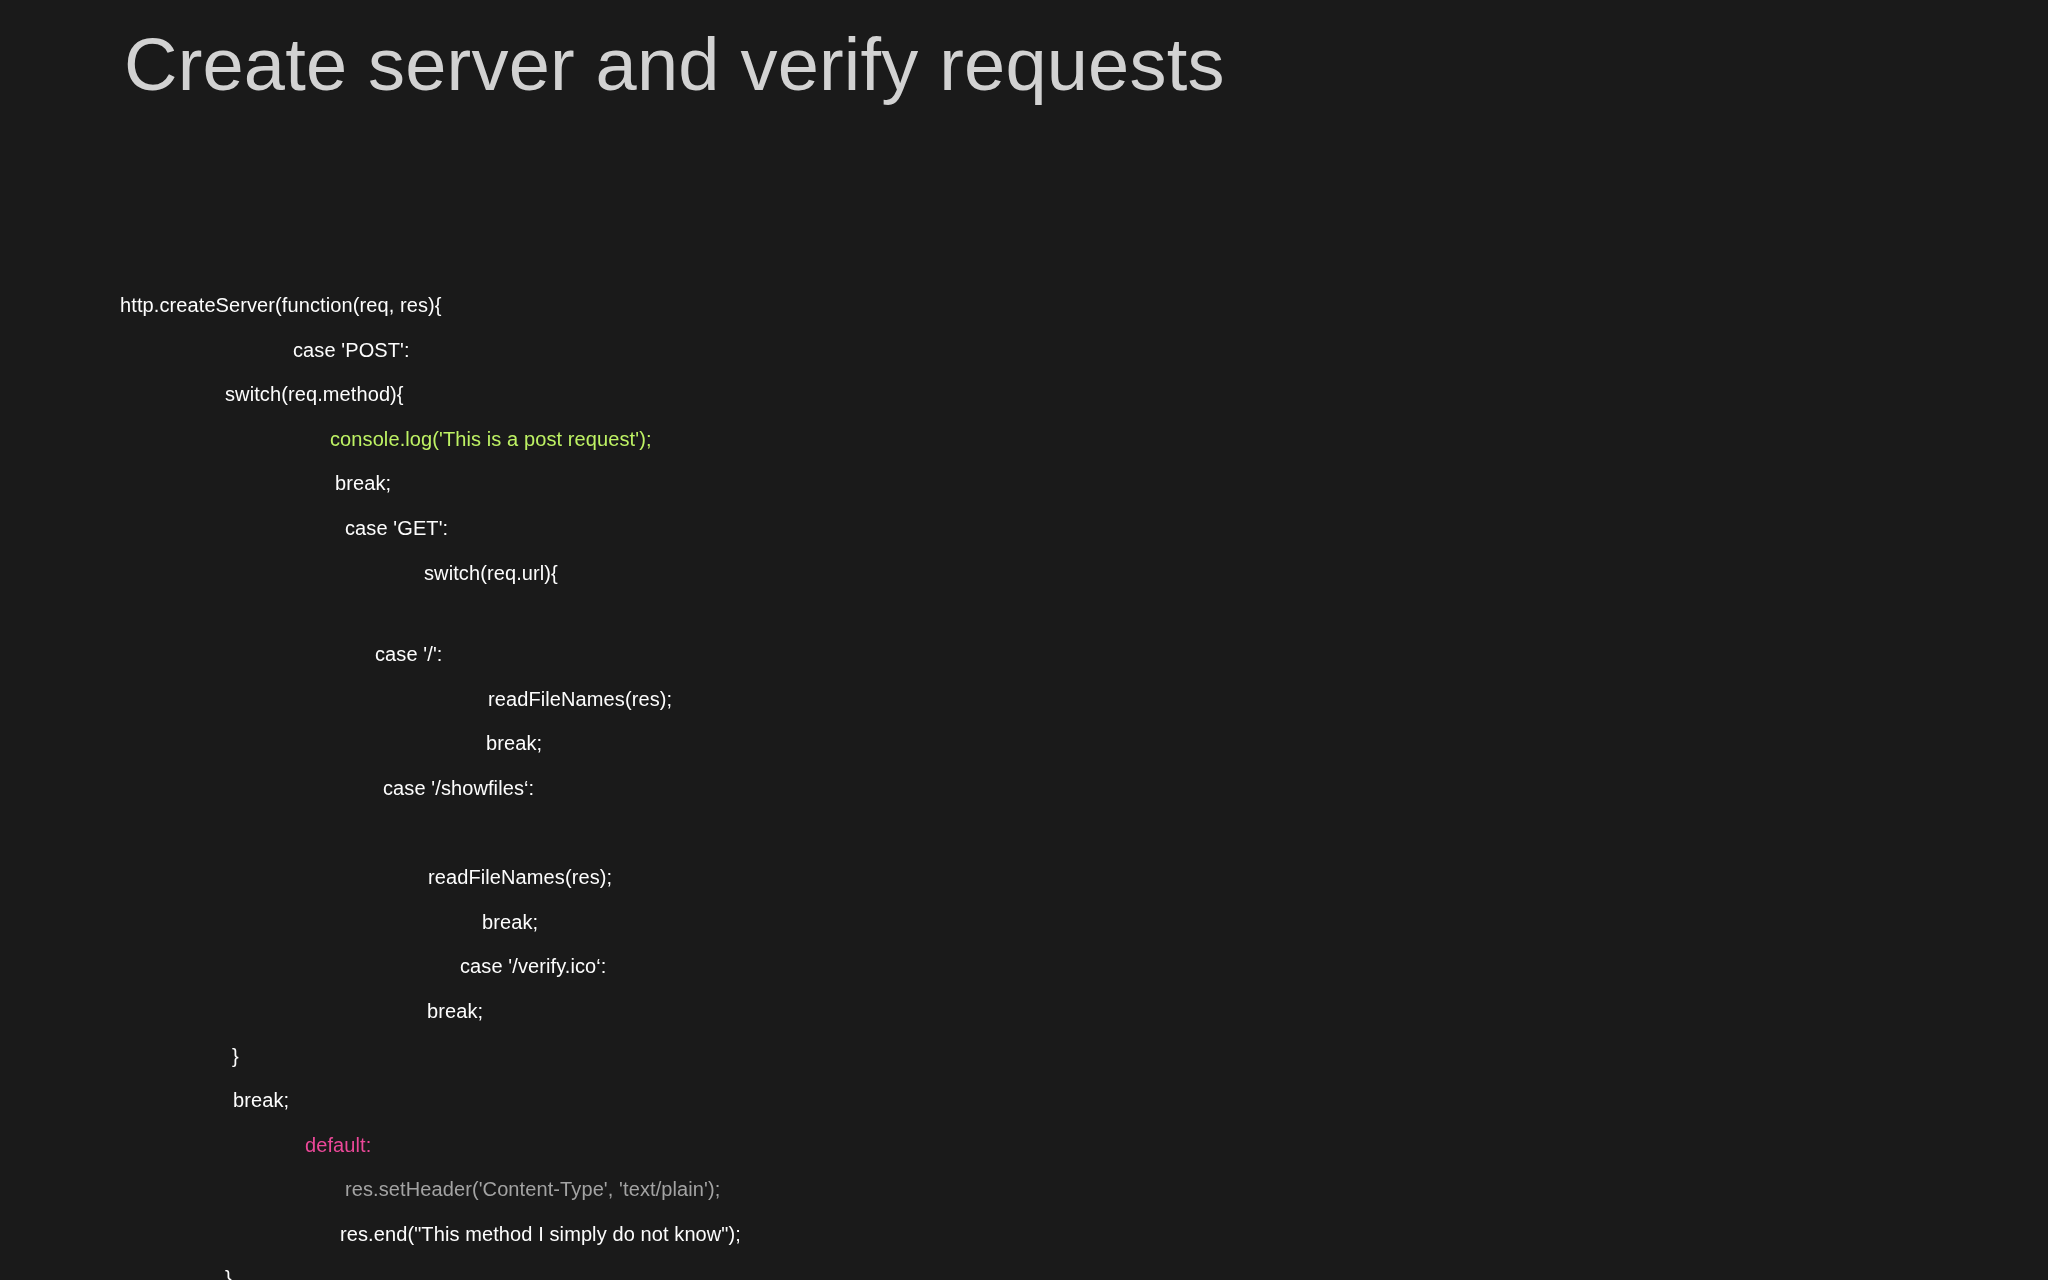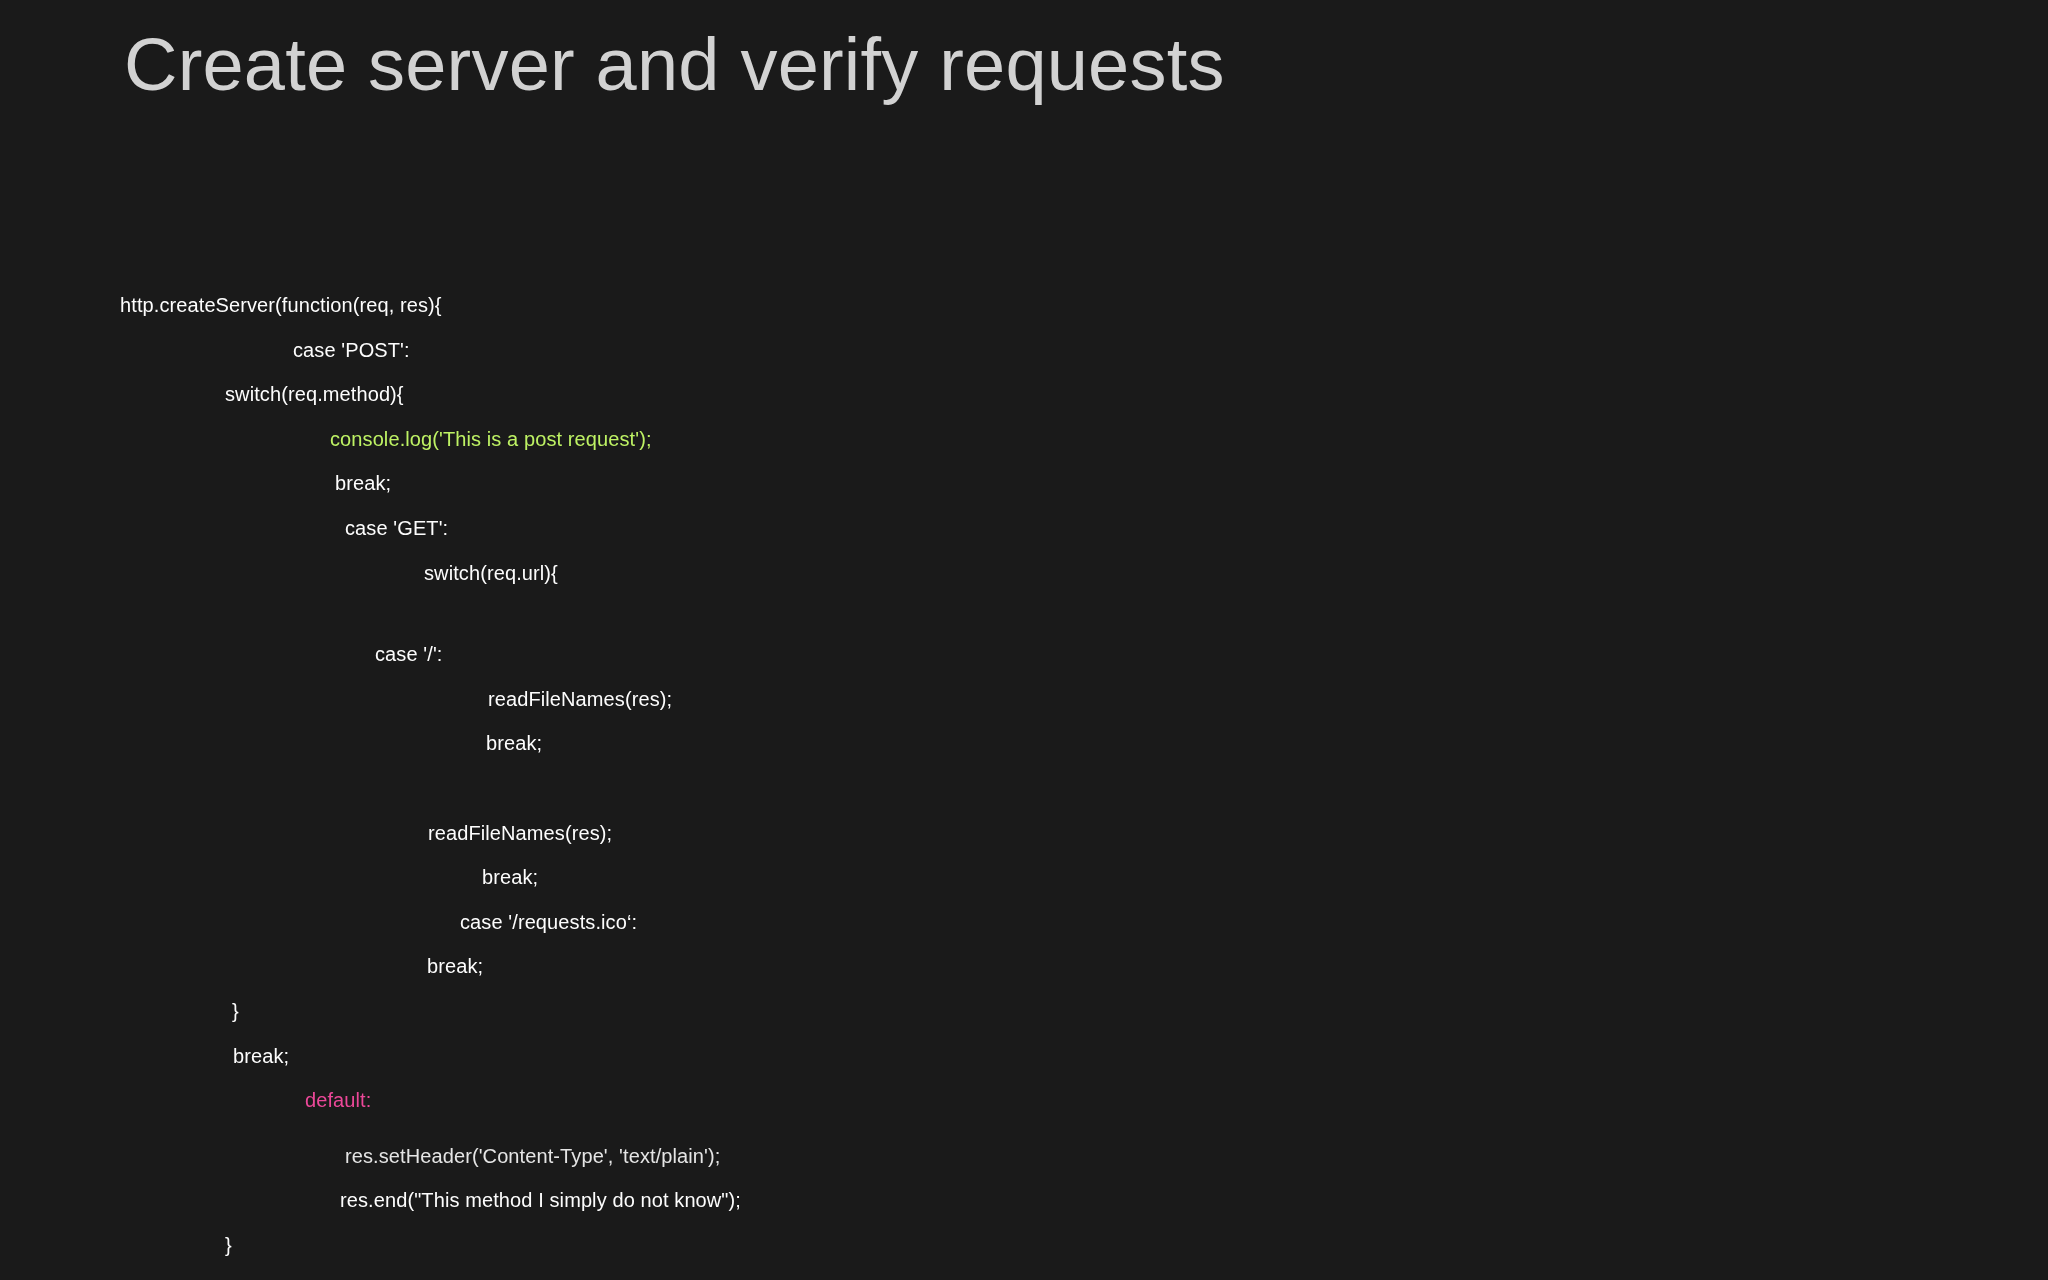--- a/index.html
+++ b/index.html
@@ -91,28 +91,29 @@
     <div class="code-line i0" style="color: rgb(253, 253, 253);">http.createServer(function(req, res){</div>
     <div class="code-line i2" style="color: rgb(253, 253, 253);">case 'POST':</div>
     <div class="code-line i1" style="color: rgb(253, 253, 253);">switch(req.method){</div>
     <div class="code-line i3" style="color: #bef264;">console.log('This is a post request');</div>
     <div class="code-line i4" style="color: rgb(253, 253, 253);">break;</div>
     <div class="code-line i5" style="color: rgb(253, 253, 253);">case 'GET':</div>
     <div class="code-line i6" style="color: rgb(253, 253, 253);">switch(req.url){</div>
     <div class="code-line i7" style="color: rgb(253, 253, 253);">case '/':</div>
     <div class="code-line i8" style="color: rgb(253, 253, 253);">readFileNames(res);</div>
     <div class="code-line i9" style="color: rgb(253, 253, 253);">break;</div>
+    <div class="code-line i10" style="color: rgb(253, 253, 253);">case '/showfiles‘:</div>
     <div class="code-line blank-line" style="color: rgb(253, 253, 253);"></div>
     <div class="code-line i11" style="color: rgb(253, 253, 253);">readFileNames(res);</div>
     <div class="code-line i12" style="color: rgb(253, 253, 253);">break;</div>
-    <div class="code-line i13" style="color: rgb(253, 253, 253);">case '/requests.ico‘:</div>
+    <div class="code-line i13" style="color: rgb(253, 253, 253);">case '/verify.ico‘:</div>
     <div class="code-line i14" style="color: rgb(253, 253, 253);">break;</div>
     <div class="code-line i15" style="color: rgb(253, 253, 253);">}</div>
     <div class="code-line i16" style="color: rgb(253, 253, 253);">break;</div>
     <div class="code-line i17" style="color: #ec4899;">default:</div>
-    <div class="code-line i18" style="color: #e5e5e5; margin-top: 11px;">res.setHeader('Content-Type', 'text/plain');</div>
+    <div class="code-line i18" style="color: #a3a3a3;">res.setHeader('Content-Type', 'text/plain');</div>
     <div class="code-line i19" style="color: rgb(253, 253, 253);">res.end("This method I simply do not know");</div>
     <div class="code-line i20" style="color: rgb(253, 253, 253);">}</div>
     <div class="code-line i21" style="color: rgb(253, 253, 253);">}).listen(8888);</div>
 
   </div>
 
 </div>
 
 </body></html>

